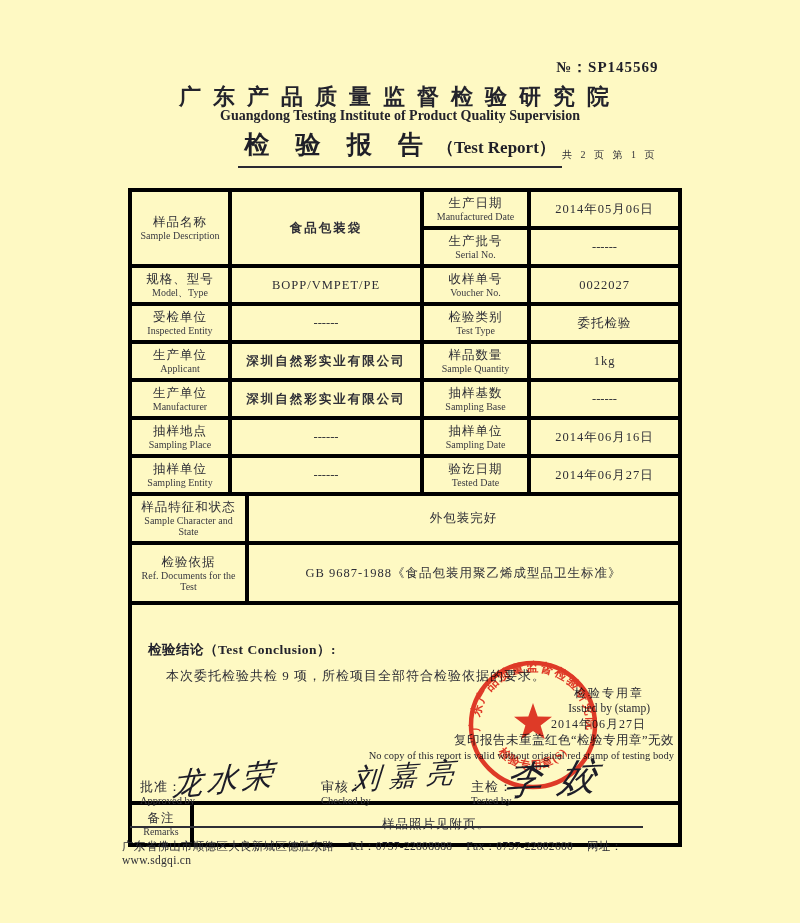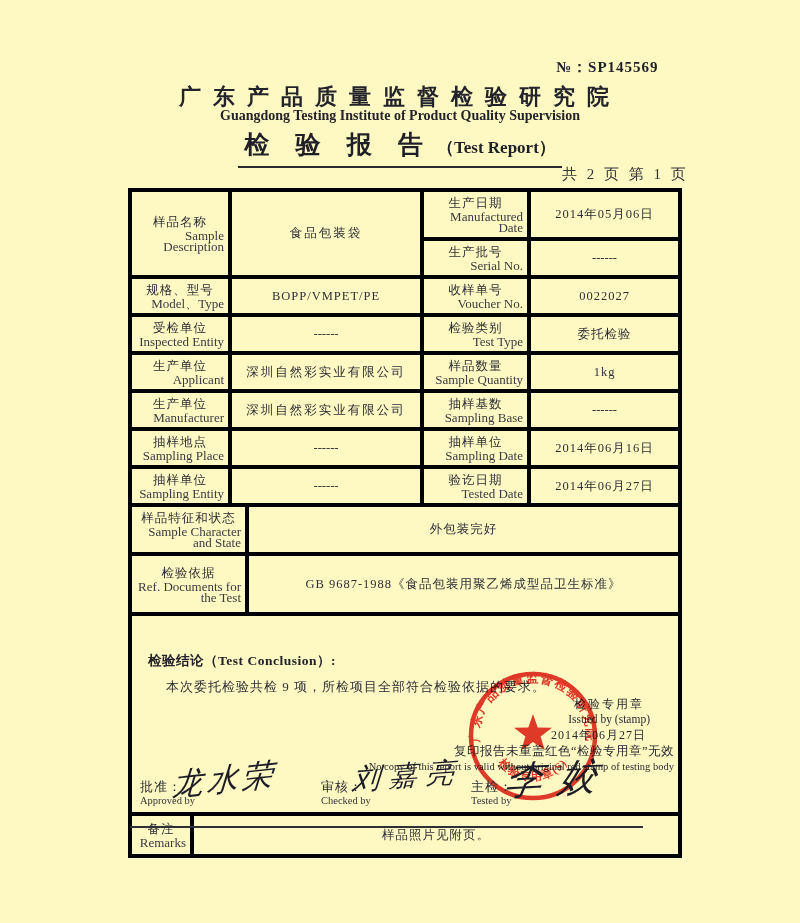--- a/index.html
+++ b/index.html
@@ -9,30 +9,30 @@
 
   
   .report-no{top:58px;left:556px;font-size:15px;font-weight:bold;color:#1f1f28;letter-spacing:1px;}
   .institute-cn{top:82px;left:0;width:800px;text-align:center;font-size:22px;font-weight:bold;
                 letter-spacing:12px;color:#23232c;}
   .institute-en{top:108px;left:0;width:800px;text-align:center;font-size:14px;font-weight:bold;color:#23232c;}
   .report-title{top:128px;left:0;width:800px;text-align:center;}
   .report-title .inner{display:inline-block;border-bottom:2px solid #2a2a32;padding:0 6px 5px 6px;}
   .title-cn{font-size:25px;font-weight:bold;letter-spacing:10px;color:#1f1f28;}
   .title-en{font-size:17px;font-weight:bold;color:#1f1f28;}
-  .page-info{top:165px;left:562px;font-size:15px;letter-spacing:3px;color:#33333b;}
+  .page-info{top:148px;left:562px;font-size:10px;letter-spacing:3px;color:#33333b;}
 
   
   table.main{position:absolute;left:128px;top:188px;width:550px;border-collapse:collapse;table-layout:fixed;}
   table.main td{border:4px solid #000000;padding:4px;vertical-align:middle;text-align:center;
                 font-size:12.5px;color:#2e2e36;overflow:hidden;}
   .lbl-cn{display:block;font-size:12.5px;line-height:15px;letter-spacing:1px;}
-  .lbl-en{display:block;font-size:13px;line-height:11px;color:#3a3a42;text-align:right;}
+  .lbl-en{display:block;font-size:10px;line-height:11px;color:#3a3a42;}
   .val{letter-spacing:1px;}
-  .val-wide{letter-spacing:2px;font-size:13px;}
+  .val-wide{letter-spacing:2px;font-size:13px;font-weight:bold;}
   td.tl{text-align:left;padding-left:12px;}
   .dash{letter-spacing:0;}
 
   
   td.conclusion-cell{position:relative;text-align:left;}
   .concl-head{left:16px;top:36px;font-size:13.5px;font-weight:bold;color:#23232c;letter-spacing:.5px;}
   .concl-body{left:34px;top:62px;font-size:13px;color:#2e2e36;letter-spacing:1px;}
   .stamp-caption{right:4px;top:80px;text-align:right;color:#2a2a32;}
   .cap-l1{font-size:12px;letter-spacing:2px;margin-right:30px;line-height:16px;}
   .cap-l2{font-size:11.5px;margin-right:24px;line-height:15px;}
@@ -240,14 +240,17 @@
     </div>
     <div class="sig-name sig-n2">刘嘉亮</div>
     <div class="sig-group" style="left:471px">
       <div class="sig-cn">主检：</div>
       <div class="sig-en">Tested by</div>
     </div>
     <div class="sig-name sig-n3">李姣</div>
   </div>
 
   <div class="abs footer-rule"></div>
+  <div class="abs footer-text">
+    <span>广东省佛山市顺德区大良新城区德胜东路</span><span>Tel：0757-22808888</span><span>Fax：0757-22802600</span><span>网址：www.sdgqi.cn</span>
+  </div>
 
 </div>
 
 </body></html>

